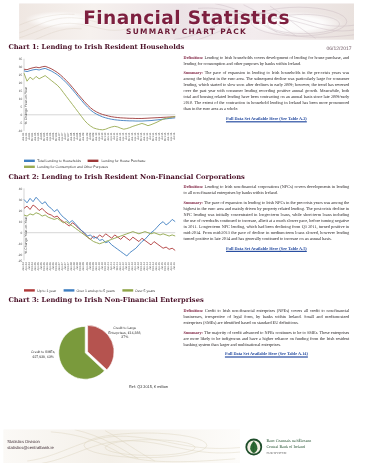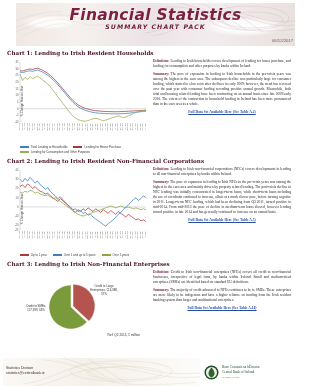--- a/index.html
+++ b/index.html
@@ -7,29 +7,28 @@
     width: 298px; height: 386px;
     background: #ffffff;
     font-family: "Liberation Serif", serif;
     overflow: hidden;
   }
   .page { position: relative; width: 298px; height: 386px; background: #fff; }
 
   
   .banner {
     position: relative;
-    height: 43px;
+    height: 30px;
     margin: 3px 3px 0 16px;
     background: #f2eef0;
     background-image:
       radial-gradient(ellipse 60px 14px at 82% 55%, rgba(255,255,255,0.85) 40%, rgba(0,0,0,0) 70%),
       radial-gradient(ellipse 40px 10px at 12% 45%, rgba(255,255,255,0.8) 40%, rgba(0,0,0,0) 72%),
       linear-gradient(96deg, #efe7e2 0%, #f6f1ee 22%, #ece3e6 48%, #f3ecee 70%, #e9e1dd 100%);
     overflow: hidden;
-    font-style: italic;
   }
   .banner-swirl {
     position: absolute; right: 0; top: 0; width: 150px; height: 33px;
     opacity: .55;
   }
   .banner-swirl-l {
     position: absolute; left: 0; top: 0; width: 90px; height: 33px;
     opacity: .45;
   }
   .banner-title {

